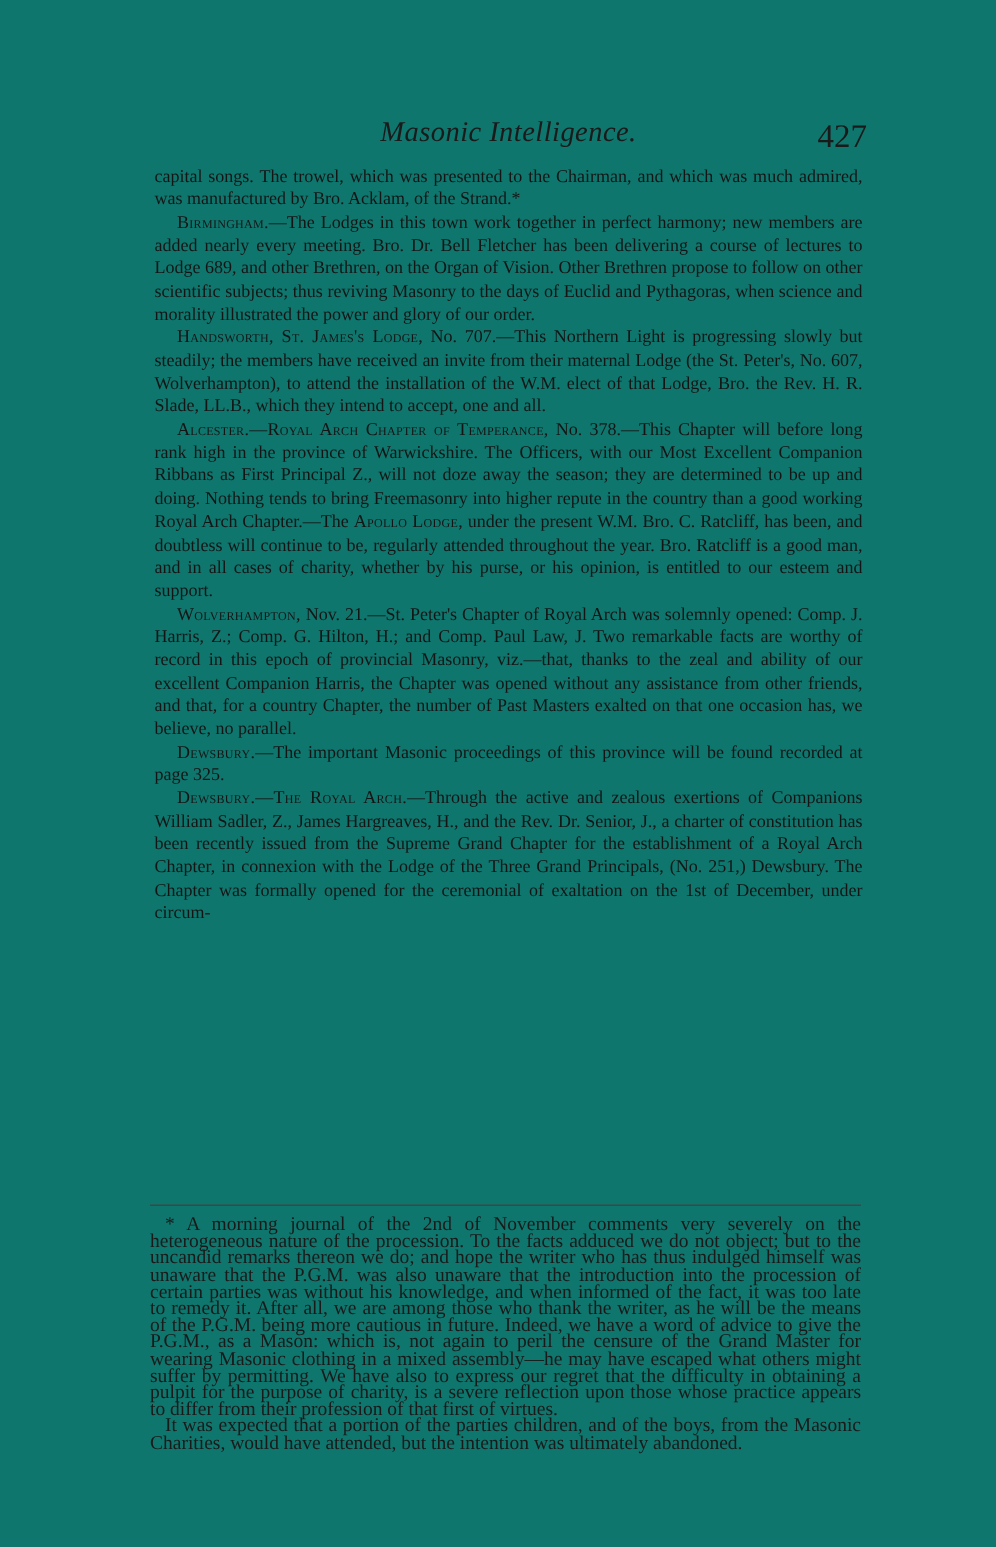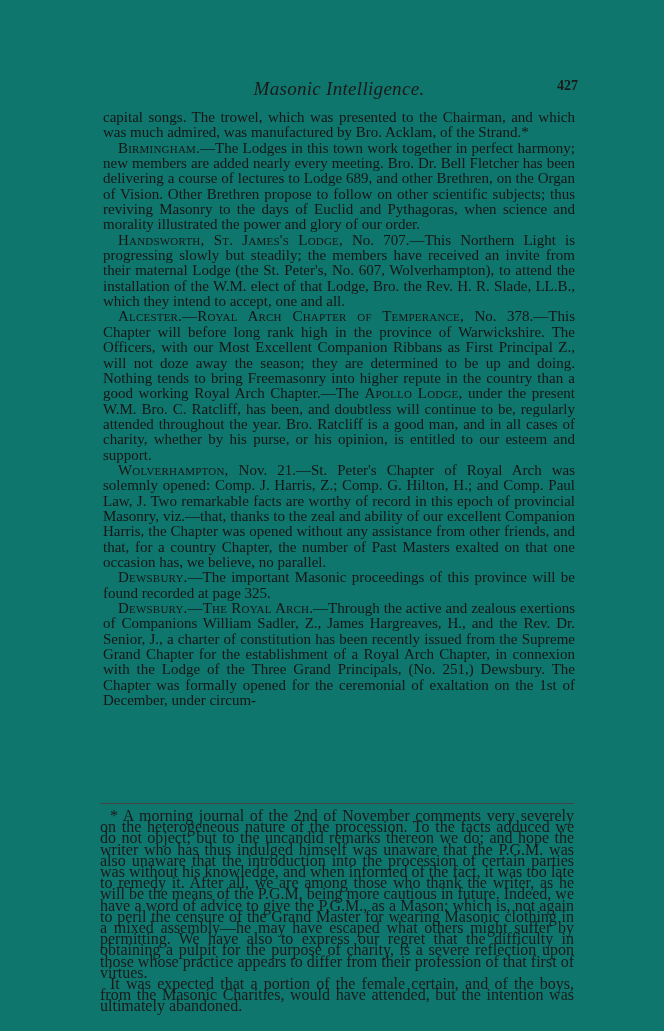--- a/index.html
+++ b/index.html
@@ -1,27 +1,27 @@
 <!DOCTYPE html>
 <html><head>
 <meta charset="utf-8">
 <style>
   html, body { margin: 0; padding: 0; background: #ffffff; }
   body { width: 664px; height: 1031px; position: relative; overflow: hidden; }
   .page { position: absolute; left: 0; top: 0; width: 664px; height: 1031px; background: #0f766e; }
   .header { position: absolute; top: 78px; left: 100px; width: 478px; height: 22px; font-family: "Liberation Serif", "DejaVu Serif", serif; color: #1a1a1a; }
   .running-title { position: absolute; left: 0; right: 0; text-align: center; font-style: italic; font-size: 19px; letter-spacing: 0.3px; }
-  .page-number { position: absolute; right: 0; top: 0; font-size: 14px; font-weight: bold; }
-  .body-text { position: absolute; top: 110px; left: 103px; width: 472px; font-family: "Liberation Serif", "DejaVu Serif", serif; font-size: 15px; line-height: 15.35px; color: #151515; text-align: justify; }
+  .page-number { position: absolute; right: 0; top: 0; font-size: 22px; }
+  .body-text { position: absolute; top: 110px; left: 103px; width: 472px; font-family: "Liberation Serif", "DejaVu Serif", serif; font-size: 12px; line-height: 15.35px; color: #151515; text-align: justify; }
   .body-text p { margin: 0; text-indent: 0; }
   .body-text p.ind { text-indent: 15px; margin-top: 0; }
   .sc { font-variant: small-caps; letter-spacing: 0.2px; }
   .it { }
   .rule { position: absolute; top: 803px; left: 100px; width: 474px; height: 0; border-top: 1px solid #444; }
-  .footnote { position: absolute; top: 810px; left: 100px; width: 474px; font-family: "Liberation Serif", "DejaVu Serif", serif; font-size: 16px; line-height: 11.2px; color: #1a1a1a; text-align: justify; }
+  .footnote { position: absolute; top: 810px; left: 100px; width: 474px; font-family: "Liberation Serif", "DejaVu Serif", serif; font-size: 13px; line-height: 11.2px; color: #1a1a1a; text-align: justify; }
   .footnote p { margin: 0; }
   .footnote p.ind { text-indent: 10px; }
 </style>
 </head>
 <body>
 
 <div class="page">
 
   <div class="header">
     <span class="running-title">Masonic Intelligence.</span>
@@ -41,16 +41,16 @@
 
     <p class="ind"><span class="sc">Dewsbury.</span><span>—The important Masonic proceedings of this province will be found recorded at page 325.</span></p>
 
     <p class="ind"><span class="sc">Dewsbury.—The Royal Arch.</span><span>—Through the active and zealous exertions of Companions William Sadler, Z., James Hargreaves, H., and the Rev. Dr. Senior, J., a charter of constitution has been recently issued from the Supreme Grand Chapter for the establishment of a Royal Arch Chapter, in connexion with the Lodge of the Three Grand Principals, (No. 251,) Dewsbury.  The Chapter was formally opened for the ceremonial of exaltation on the 1st of December, under circum-</span></p>
   </div>
 
   <div class="rule"></div>
 
   <div class="footnote">
     <p class="ind"><span>* A morning journal of the 2nd of November comments very severely on the heterogeneous </span><span class="it">nature of the procession.</span><span>  To the facts adduced we do not object; but to the uncandid remarks thereon </span><span class="it">we do;</span><span> and hope the writer who has thus indulged himself was unaware that the P.G.M. was also unaware that the introduction into the procession of certain parties was without his knowledge, and when informed of the </span><span class="it">fact,</span><span> it was too late to remedy it.  After all, we are among those who thank the writer, as he will be the means of the P.G.M. being more </span><span class="it">cautious in future.</span><span>  Indeed, we have a </span><span class="it">word of advice</span><span> to give the P.G.M., </span><span class="it">as a Mason:</span><span> which is, not again to peril the censure of the Grand Master for wearing Masonic clothing in a mixed assembly—he may have escaped what others might suffer by permitting.  We have also to express our regret that the difficulty in obtaining a pulpit for the purpose of charity, is a severe reflection upon those whose practice appears to differ from their profession of that first </span><span class="it">of virtues.</span></p>
-    <p class="ind"><span>It was expected that a portion of the female certain, and of the boys, from the Masonic Charities, would have attended, but the intention was ultimately abandoned.</span></p>
+    <p class="ind"><span>It was expected that a portion of the parties children, and of the boys, from the Masonic Charities, would have attended, but the intention was ultimately abandoned.</span></p>
   </div>
 
 </div>
 
 </body></html>

